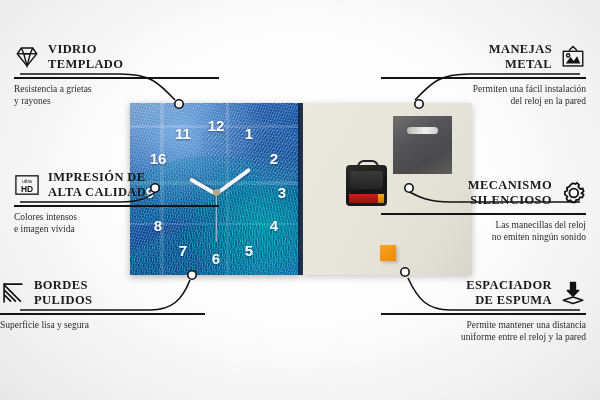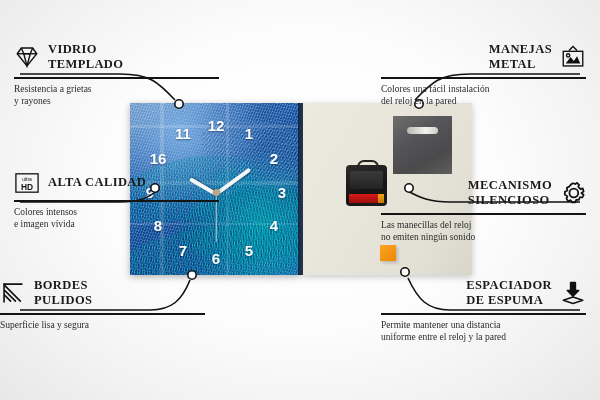--- a/index.html
+++ b/index.html
@@ -94,21 +94,21 @@
   .hand{position:absolute;background:#f4f5f5;border-radius:2px;
         box-shadow:0 1px 2px rgba(0,25,70,.45);transform-origin:0% 50%;}
   #hour-hand{left:86px;top:89px;width:30px;height:4px;transform:rotate(-150deg);}
   #minute-hand{left:86px;top:89px;width:42px;height:3.5px;transform:rotate(-36deg);}
   #second-hand{left:86px;top:90px;width:48px;height:1.4px;background:#cfd7dd;
                transform:rotate(90deg);transform-origin:0% 50%;}
   #hand-hub{position:absolute;left:83px;top:86px;width:7px;height:7px;border-radius:50%;
             background:#b9a98a;box-shadow:0 0 2px rgba(0,0,0,.5);}
   
   .callout{position:absolute;width:205px;}
-  .callout.right{text-align:left;}
+  .callout.right{text-align:right;}
   .co-head{display:flex;align-items:center;gap:8px;}
   .callout.right .co-head{justify-content:flex-end;}
   .co-title{
     font-family:"Liberation Serif", serif;font-weight:700;
     font-size:12.5px;line-height:1.22;letter-spacing:.4px;color:#1a1a1a;
     text-transform:uppercase;
   }
   .co-rule{height:2px;background:#141414;margin:4px 0 4px 0;}
   .co-desc{
     font-family:"Liberation Serif", serif;font-size:9.5px;line-height:1.3;color:#2b2b2b;
@@ -222,20 +222,21 @@
   <div class="callout left" id="co-impresion">
     <div class="co-head">
       <span class="co-icon">
         <svg viewBox="0 0 34 30">
           <rect x="2.5" y="3" width="29" height="24" fill="none" stroke="currentColor" stroke-width="1.7"></rect>
           <text x="17" y="13" font-family="Liberation Sans, sans-serif" font-size="6.5" text-anchor="middle" fill="currentColor">ultra</text>
           <text x="17" y="24" font-family="Liberation Sans, sans-serif" font-size="11" font-weight="bold" text-anchor="middle" fill="currentColor">HD</text>
         </svg>
       </span>
       <div>
+        <div class="co-title">IMPRESIÓN DE</div>
         <div class="co-title">ALTA CALIDAD</div>
       </div>
     </div>
     <div class="co-rule"></div>
     <div class="co-desc">Colores intensos</div>
     <div class="co-desc">e imagen vívida</div>
   </div>
 
   <div class="callout left" id="co-bordes">
     <div class="co-head">
@@ -270,21 +271,21 @@
             <g fill="none" stroke="currentColor" stroke-width="1.7">
           <path d="M11 8 L16 3 L21 8"></path>
           <rect x="4" y="9" width="24" height="18"></rect>
           <path d="M7 24 L13 16 L17 21 L21 15 L25 24 Z" fill="currentColor" stroke="none"></path>
           <circle cx="10" cy="14" r="2"></circle>
         </g>
           </svg>
       </span>
     </div>
     <div class="co-rule"></div>
-    <div class="co-desc">Colores una fácil instalación</div>
+    <div class="co-desc">Permiten una fácil instalación</div>
     <div class="co-desc">del reloj en la pared</div>
   </div>
 
   <div class="callout right" id="co-mecanismo">
     <div class="co-head">
       <div>
         <div class="co-title">MECANISMO</div>
         <div class="co-title">SILENCIOSO</div>
       </div>
       <span class="co-icon">

